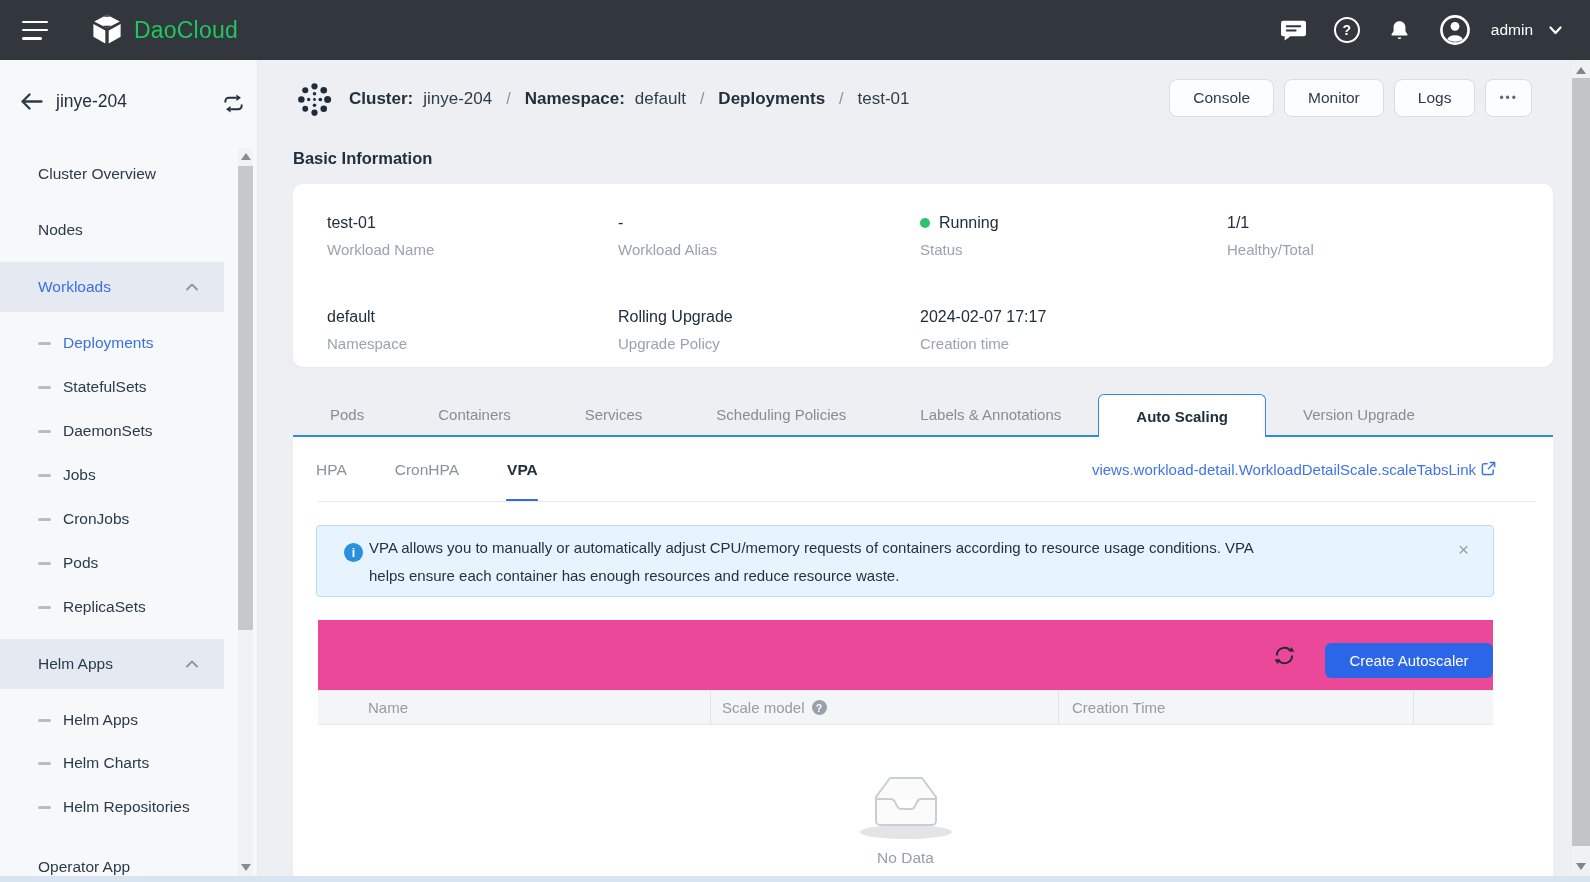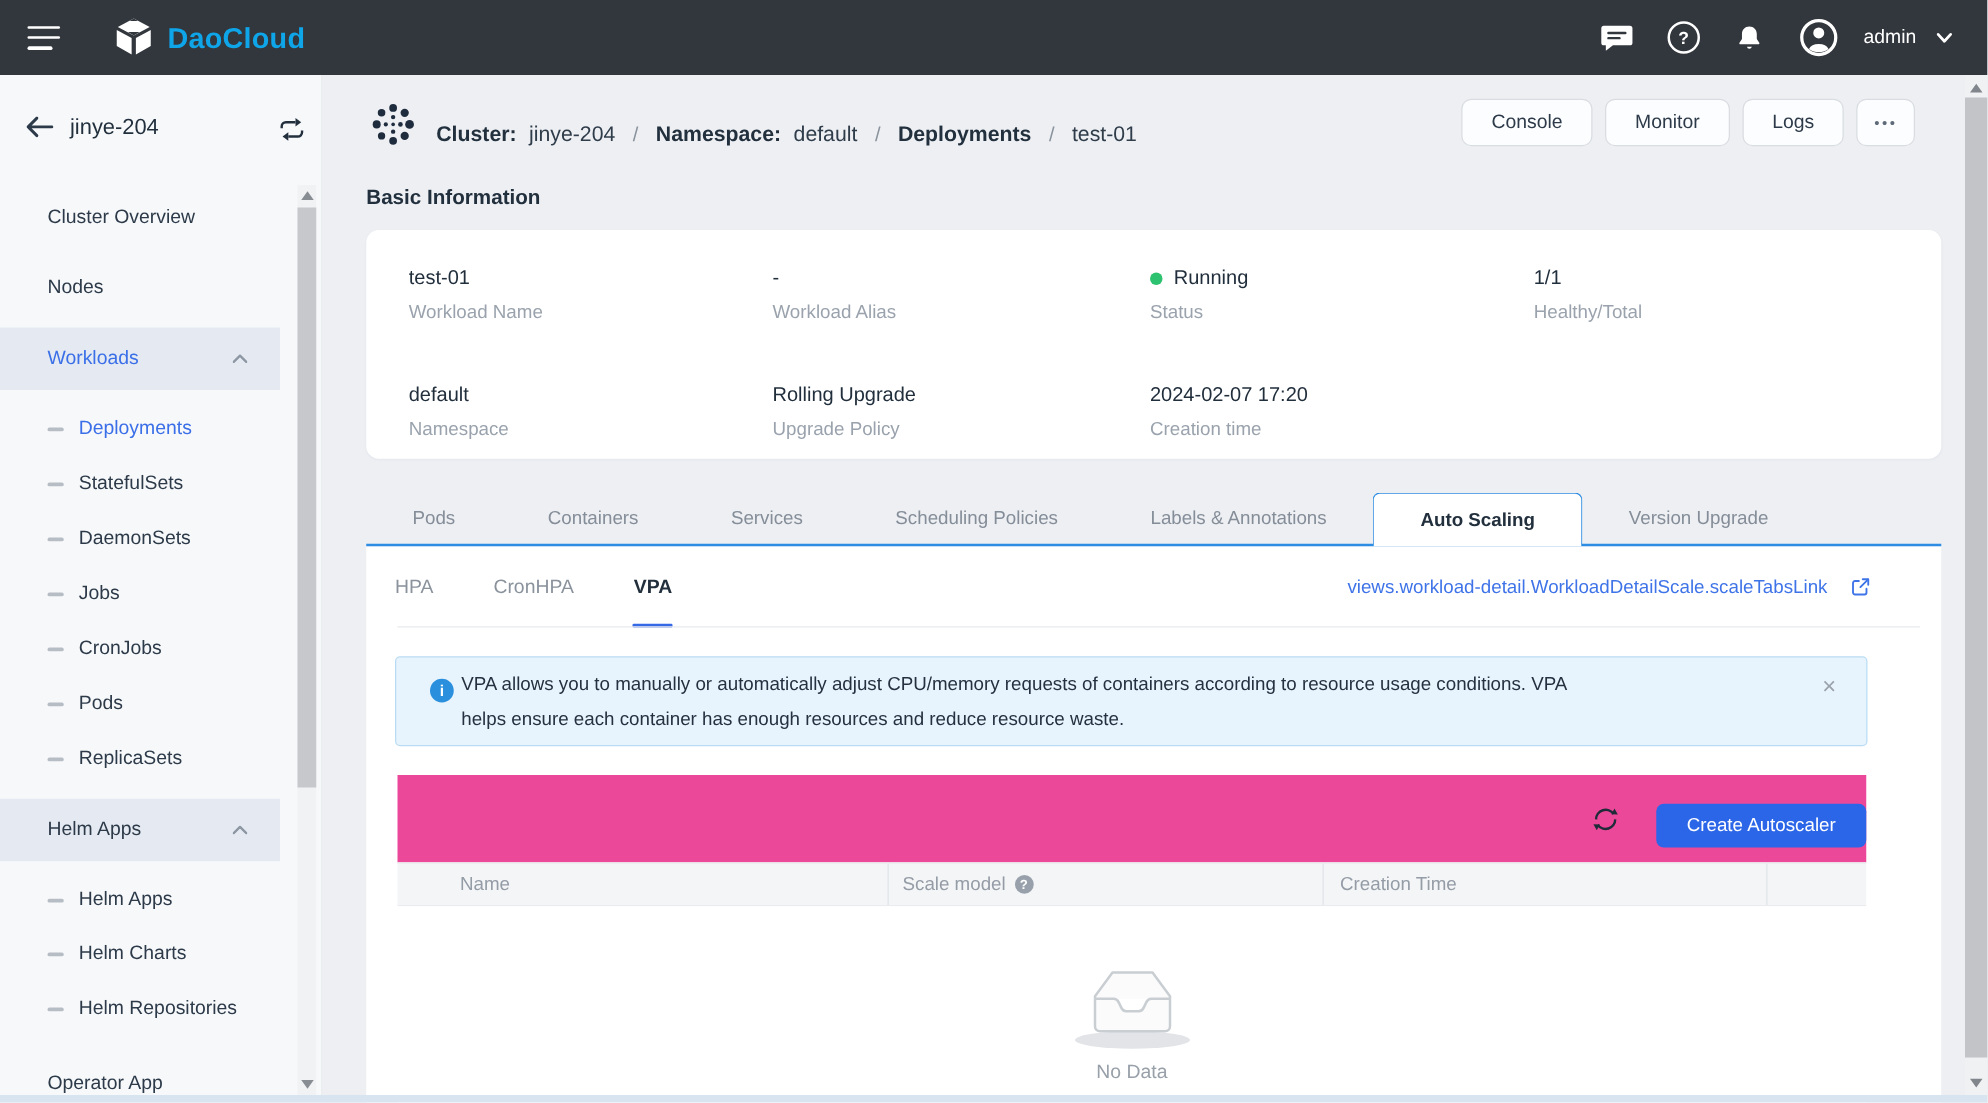--- a/index.html
+++ b/index.html
@@ -6,21 +6,21 @@
   html,body{width:1590px;height:882px}
   body{position:relative;font-family:"Liberation Sans",sans-serif;background:#edeff3;overflow:hidden;color:#22303e}
   svg{display:block}
 
   
   .navbar{position:absolute;left:0;top:0;width:1590px;height:60px;background:#32363d;display:flex;align-items:center;z-index:30}
   .hamburger{margin-left:22px;width:26px;height:19px;display:flex;flex-direction:column;justify-content:space-between;cursor:pointer}
   .hamburger span{display:block;height:2.6px;background:#fff;border-radius:2px}
   .hamburger span:nth-child(3){width:78%}
   .brand{display:flex;align-items:center;margin-left:42px;cursor:pointer}
-  .brand-text{color:#0ea5e9;font-size:23px;font-weight:700;margin-left:10px;letter-spacing:.2px}
+  .brand-text{color:#22c55e;font-size:23px;font-weight:400;margin-left:10px;letter-spacing:.2px}
   .nav-right{margin-left:auto;margin-right:28px;display:flex;align-items:center}
   .nav-ico{margin-left:27px;cursor:pointer}
   .help-circle{width:26px;height:26px;border:2.4px solid #fff;border-radius:50%;color:#fff;font-size:14px;font-weight:700;display:flex;align-items:center;justify-content:center}
   .nav-user{color:#fff;font-size:15.5px;margin-left:20px}
   .nav-caret{margin-left:16px;cursor:pointer}
 
   
   .sidebar{position:absolute;left:0;top:60px;width:258px;height:822px;background:#f7f8fa;border-right:1px solid #e8eaec;z-index:10}
   .sb-head{position:relative;height:86px}
   .sb-back{position:absolute;left:20px;top:33px;cursor:pointer}
@@ -31,21 +31,21 @@
   .s-group.active{background:#e5eaf2}
   .s-group.active .s-label{color:#3a6fe8}
   .s-sub .dash{width:13px;height:3px;border-radius:2px;background:#b7bdc4;margin-right:12px;flex:0 0 auto}
   .s-sub.active .s-label{color:#3a6fe8}
   .sscroll{position:absolute;right:4px;top:88px;width:15px;height:734px;background:#f1f2f4}
   .s-arr-up{position:absolute;left:2.5px;top:5px;width:0;height:0;border-left:5px solid transparent;border-right:5px solid transparent;border-bottom:7px solid #888d93;cursor:pointer}
   .s-thumb{position:absolute;left:0;top:18px;width:15px;height:464px;background:#c6c8cb;cursor:pointer}
   .s-arr-down{position:absolute;left:2.5px;top:716px;width:0;height:0;border-left:5px solid transparent;border-right:5px solid transparent;border-top:7px solid #888d93;cursor:pointer}
 
   
-  .crumb{position:absolute;left:296px;top:80px;height:38px;display:flex;align-items:flex-end;z-index:5}
+  .crumb{position:absolute;left:296px;top:80px;height:38px;display:flex;align-items:center;z-index:5}
   .crumb-ico{margin-right:16px}
   .ck{font-weight:700;color:#22303e;font-size:17px}
   .cv{color:#2f3c4a;font-size:17px;margin-left:10px}
   .sep{color:#8a929c;font-size:16px;margin:0 14px}
   .actions{position:absolute;top:79px;right:58px;display:flex;gap:10px;z-index:5}
   .hbtn{height:38px;padding:0 23px;border:1px solid #d9dce1;border-radius:8px;background:#fcfdfe;font-size:15.5px;color:#2c3a49;cursor:pointer;font-family:"Liberation Sans",sans-serif}
   .hbtn.more{padding:0 13px;font-size:12px;letter-spacing:2px;color:#5f6b7a}
 
   
   .bi-title{position:absolute;left:293px;top:149px;font-size:16.5px;font-weight:700;color:#22303e}
@@ -59,21 +59,21 @@
   .tab{display:flex;align-items:center;padding:0 37px;font-size:15px;color:#848d98;cursor:pointer;white-space:nowrap}
   .tab.active{background:#fff;border:1px solid #2e8ce2;border-bottom:none;border-radius:6px 6px 0 0;color:#222f3d;font-weight:700;height:43px;margin-bottom:-2px;position:relative;z-index:2}
 
   
   .panel{position:absolute;left:293px;top:437px;width:1260px;height:445px;background:#fff;z-index:4}
   .subtabs{display:flex;align-items:center;height:65px;padding:0 57px 0 23px;position:relative}
   .subtab{font-size:15.5px;color:#8a929c;margin-right:48px;cursor:pointer;height:100%;display:flex;align-items:center;position:relative}
   .subtab.active{color:#222f3d;font-weight:700}
   .subtab.active::after{content:"";position:absolute;left:50%;transform:translateX(-50%);bottom:0;width:32px;height:3px;background:#3569e6;border-radius:1px}
   .hr-line{position:absolute;left:25px;top:64px;width:1218px;height:1px;background:#e8eaed}
-  .scale-link{margin-left:auto;display:flex;align-items:center;gap:19px;color:#3f74e8;font-size:15px;cursor:pointer}
+  .scale-link{margin-left:auto;display:flex;align-items:flex-start;gap:5px;color:#3f74e8;font-size:15px;cursor:pointer}
 
   .banner{position:absolute;left:23px;top:88px;width:1178px;height:72px;background:#e8f4fd;border:1px solid #b9dcf4;border-radius:4px}
   .info-ico{position:absolute;left:27px;top:17px;width:19px;height:19px;border-radius:50%;background:#2a8fdd;color:#fff;font-size:12.5px;font-weight:700;display:flex;align-items:center;justify-content:center}
   .banner-txt{position:absolute;left:52px;top:8px;max-width:915px;font-size:15px;line-height:28px;color:#253140}
   .banner-x{position:absolute;right:24px;top:14px;font-size:19px;color:#99a1ab;cursor:pointer;line-height:1}
 
   .tblock{position:absolute;left:25px;top:183px;width:1175px;height:262px}
   .toolbar{position:absolute;top:0;left:0;right:0;height:70px;background:#ec4899}
   .refresh{position:absolute;right:197px;top:24px;cursor:pointer}
   .create-btn{position:absolute;right:0;top:23px;width:168px;height:35px;background:#2b66e8;color:#fff;border:none;border-radius:6px;font-size:15px;cursor:pointer;font-family:"Liberation Sans",sans-serif}
@@ -303,21 +303,21 @@
     </div>
     <div>
       <div class="bi-v">default</div>
       <div class="bi-l">Namespace</div>
     </div>
     <div>
       <div class="bi-v">Rolling Upgrade</div>
       <div class="bi-l">Upgrade Policy</div>
     </div>
     <div>
-      <div class="bi-v">2024-02-07 17:20</div>
+      <div class="bi-v">2024-02-07 17:17</div>
       <div class="bi-l">Creation time</div>
     </div>
     <div></div>
   </div>
 
   <div class="tabs">
     <div class="tab">Pods</div>
     <div class="tab">Containers</div>
     <div class="tab">Services</div>
     <div class="tab">Scheduling Policies</div>

